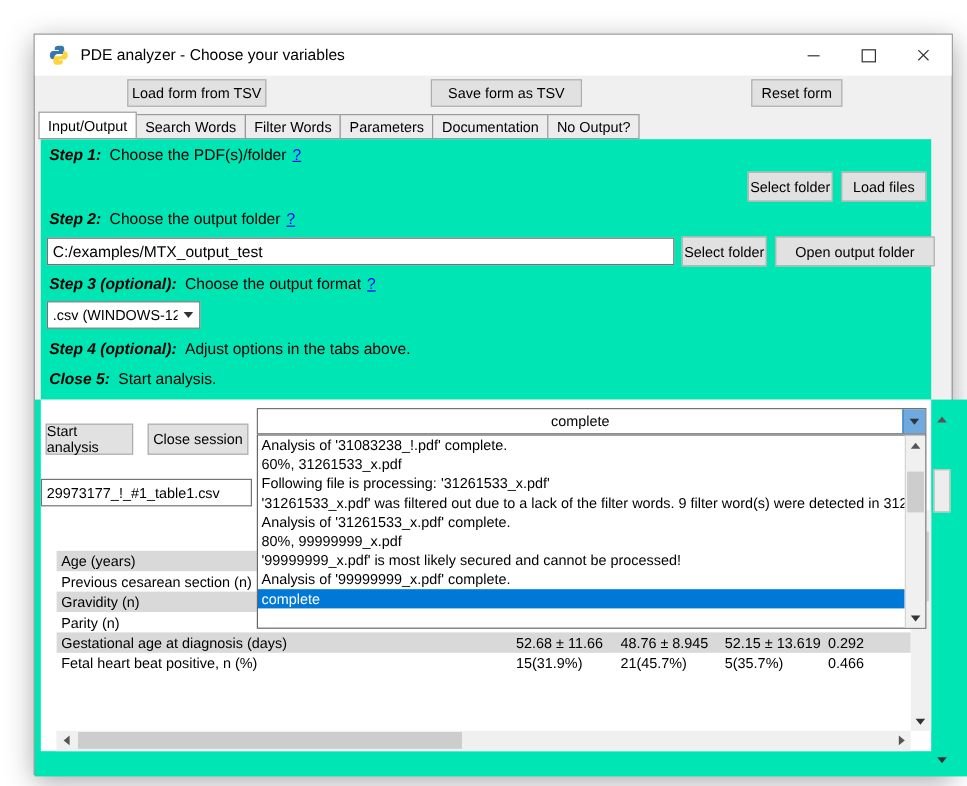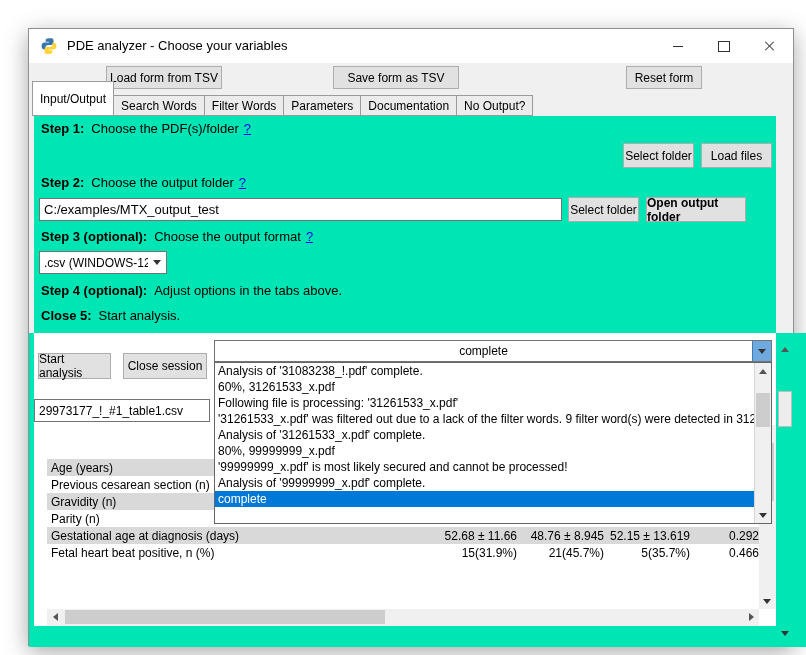--- a/index.html
+++ b/index.html
@@ -18,25 +18,25 @@
   .glyph-close{position:relative;width:12px;height:12px;}
   .glyph-close::before,.glyph-close::after{content:"";position:absolute;left:5px;top:0;width:1px;height:12px;background:#333;}
   .glyph-close::before{transform:rotate(45deg);} .glyph-close::after{transform:rotate(-45deg);}
   
   .btn{position:absolute;background:#e1e1e1;border:1px solid #adadad;font-size:12px;
        display:flex;align-items:center;justify-content:center;box-sizing:border-box;cursor:default;}
   
   .tabbar{position:absolute;left:3px;top:66px;display:flex;align-items:flex-end;height:21px;}
   .tab{background:#ececec;border:1px solid #9a9a9a;margin-right:-1px;padding:0 7px;font-size:12px;
        height:21px;display:flex;align-items:center;box-sizing:border-box;}
-  .tab.active{background:#ffffff;height:35px;position:relative;z-index:2;text-align:right;}
+  .tab.active{background:#ffffff;height:23px;position:relative;z-index:2;text-align:right;}
   
   .teal{position:absolute;left:5px;top:87px;width:742px;height:217px;background:#00e5b4;}
   .step{position:absolute;left:7px;font-size:13px;white-space:nowrap;}
-  .step .sb{font-weight:bold;}
+  .step .sb{font-weight:bold;font-style:italic;}
   .step .st{margin-left:7px;}
   .step .help{margin-left:5px;color:#0000ee;text-decoration:underline;cursor:pointer;}
   .entry{position:absolute;background:#fff;border:1px solid #737373;font-size:13px;padding:0 4px;
          box-sizing:border-box;font-family:inherit;color:#000;outline:none;}
   .combo{position:absolute;background:#fff;border:1px solid #737373;box-sizing:border-box;
          display:flex;align-items:center;font-size:12px;}
   .combo .ctext{flex:1;padding-left:4px;white-space:nowrap;overflow:hidden;}
   .combo .carrow{width:18px;height:100%;display:flex;align-items:center;justify-content:center;}
   .combo .carrow.blue{background:#6ea9e0;border-left:1px solid #3c7fb1;}
   .tri-down{width:0;height:0;border-left:4px solid transparent;border-right:4px solid transparent;border-top:5px solid #333;}
@@ -57,21 +57,21 @@
   .sarrow{position:absolute;left:0;width:16px;height:16px;display:flex;align-items:center;justify-content:center;}
   .sarrow.up{top:0;} .sarrow.down{bottom:0;}
   .sthumb{position:absolute;left:1px;width:14px;background:#cdcdcd;}
   
   .file-entry{left:5px;top:66px;width:176px;height:23px;font-size:12px;}
   
   .tablebox{position:absolute;left:18px;top:92px;width:712px;height:184px;background:#fff;font-size:12px;overflow:hidden;}
   .trow{height:17px;display:flex;align-items:center;white-space:nowrap;}
   .trow.shade{background:#d9d9d9;}
   .tlabel{flex:1;padding-left:4px;overflow:hidden;}
-  .tval{text-align:right;overflow:hidden;}
+  .tval{text-align:left;overflow:hidden;}
   .tval.c1{width:87px;} .tval.c2{width:87px;} .tval.c3{width:86px;} .tval.c4{width:69px;}
   
   .tvscroll{position:absolute;left:730px;top:92px;width:17px;height:184px;background:#f0f0f0;}
   .tvscroll .sthumb{top:18px;height:58px;}
   .thscroll{position:absolute;left:18px;top:276px;width:712px;height:17px;background:#f0f0f0;}
   .thscroll .hthumb{position:absolute;left:18px;top:1px;height:14px;width:320px;background:#cdcdcd;}
   .thscroll .sarrow{top:0;}
   .thscroll .sarrow.left{left:0;} .thscroll .sarrow.right{right:0;left:auto;}
   
   .winscroll{position:absolute;left:748px;top:8px;width:17px;height:300px;}
@@ -98,21 +98,21 @@
       <div class="wc">
           <span class="glyph-max"></span>
         </div>
       <div class="wc">
           <span class="glyph-close"></span>
         </div>
     </div>
   </div>
 
   <div class="btn" style="left:77px;top:37px;width:116px;height:23px;">Load form from TSV</div>
-  <div class="btn" style="left:304px;top:37px;width:126px;height:23px;">Save form as TSV</div>
+  <div class="btn" style="left:330px;top:37px;width:126px;height:23px;">Save form as TSV</div>
   <div class="btn" style="left:597px;top:37px;width:76px;height:23px;">Reset form</div>
 
   <div class="tabbar">
     <div class="tab active">Input/Output</div>
     <div class="tab">Search Words</div>
     <div class="tab">Filter Words</div>
     <div class="tab">Parameters</div>
     <div class="tab">Documentation</div>
     <div class="tab">No Output?</div>
   </div>
@@ -122,21 +122,21 @@
       <span class="sb">Step 1:</span><span class="st">Choose the PDF(s)/folder</span><a class="help">?</a>
     </div>
     <div class="btn" style="left:589px;top:27px;width:71px;height:25px;">Select folder</div>
     <div class="btn" style="left:667px;top:27px;width:71px;height:25px;">Load files</div>
 
     <div class="step" style="top:59px;">
       <span class="sb">Step 2:</span><span class="st">Choose the output folder</span><a class="help">?</a>
     </div>
     <input class="entry" style="left: 5px; top: 82px; width: 523px; height: 23px;" readonly="" value="C:/examples/MTX_output_test">
     <div class="btn" style="left:534px;top:81px;width:71px;height:25px;">Select folder</div>
-    <div class="btn" style="left:612px;top:81px;width:100px;height:25px;font-weight:bold;">Open output folder</div>
+    <div class="btn" style="left:612px;top:81px;width:133px;height:25px;">Open output folder</div>
 
     <div class="step" style="top:113px;">
       <span class="sb">Step 3 (optional):</span><span class="st">Choose the output format</span><a class="help">?</a>
     </div>
     <div class="combo" style="left:5px;top:135px;width:128px;height:23px;">
       <span class="ctext">.csv (WINDOWS-1252)</span>
       <span class="carrow">
           <i class="tri-down"></i>
         </span>
     </div>

